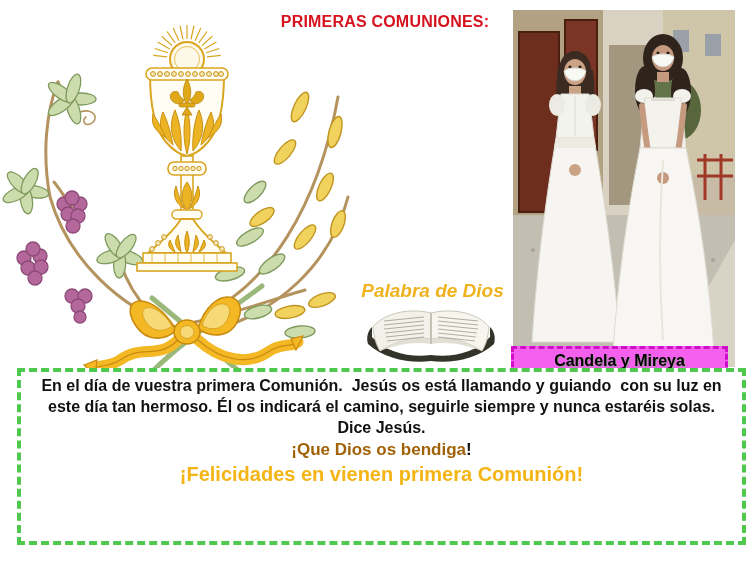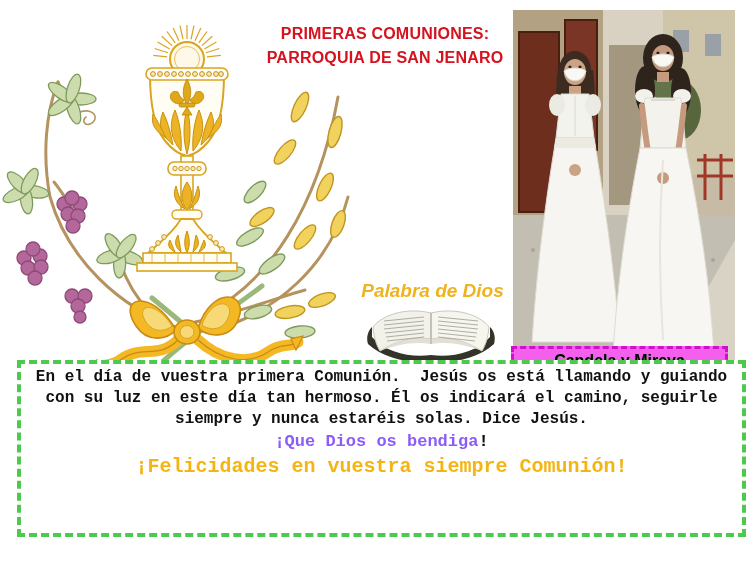--- a/index.html
+++ b/index.html
@@ -1,50 +1,49 @@
 <!DOCTYPE html>
 <html><head>
 <meta charset="utf-8">
 <style>
   html,body{margin:0;padding:0;background:#ffffff;}
   #page{position:relative;width:753px;height:576px;background:#ffffff;overflow:hidden;
         font-family:"Liberation Sans", sans-serif;}
   
-  .header{position:absolute;left:248px;top:22px;width:274px;text-align:center;
+  .header{position:absolute;left:248px;top:10px;width:274px;text-align:center;
           color:#d6121f;font-weight:bold;font-size:16px;line-height:24px;letter-spacing:.2px;}
   
   .embroidery{position:absolute;left:0px;top:12px;width:358px;height:358px;}
   
   .palabra{position:absolute;left:345px;top:280px;width:175px;text-align:center;
            color:#f0b320;font-weight:bold;font-size:19px;font-style:italic;}
   .bible{position:absolute;left:364px;top:303px;width:134px;height:68px;}
   
   .photo{position:absolute;left:513px;top:10px;width:222px;height:357px;overflow:hidden;}
   .caption{position:absolute;left:511px;top:346px;width:211px;height:23px;
            background:#f45fee;border:3px dashed #cf10c8;
            color:#000000;font-weight:bold;font-size:16px;line-height:23px;text-align:center;
            text-shadow:1px 1px 1px #9a9a9a;}
   
-  .msgbox{position:absolute;left:17px;top:360px;width:729px;height:177px;box-sizing:border-box;
-          border:4px dashed #4ec94e;background:#ffffff;padding:3px 8px 0 8px;overflow:hidden;font-family:Liberation Mono, monospace;}
+  .msgbox{position:absolute;left:17px;top:368px;width:729px;height:177px;box-sizing:border-box;
+          border:4px dashed #4ec94e;background:#ffffff;padding:3px 8px 0 8px;overflow:hidden;}
   .msgbox p{margin:0;text-align:center;color:#111111;font-weight:bold;font-size:16px;
             line-height:21px;white-space:pre-wrap;}
   .blessing{margin:0;text-align:center;font-weight:bold;font-size:17px;line-height:23px;}
-  .blessing .grn{color:#8b5cf6;}
+  .blessing .grn{color:#a16207;}
   .blessing .blk{color:#111111;}
   .congrats{margin:0;text-align:center;color:#f4b514;font-weight:bold;font-size:20px;line-height:27px;}
 </style>
 </head>
 <body>
 
 <div id="page">
 
   <div class="header">
     <div>PRIMERAS COMUNIONES:</div>
-    <div>PARROQUIA DE SAN JENARO</div>
   </div>
 
   <div class="embroidery">
     <svg width="358" height="358" viewBox="0 0 358 358">
 
       <g stroke="#b5935f" stroke-width="3" fill="none" stroke-linecap="round">
         <path d="M178 316 C120 296 68 248 50 185 C42 142 46 100 58 70"></path>
         <path d="M58 70 C62 80 66 84 70 88"></path>
         <path d="M54 170 C62 180 68 190 72 196"></path>
         <path d="M150 300 C135 285 125 265 120 250"></path>
@@ -352,16 +351,16 @@
         <path d="M150 150 C146 210 146 270 150 330" stroke="#e7e5dc" stroke-width="2" fill="none"></path>
       </g>
     </svg>
   </div>
 
   <div class="caption">Candela y Mireya</div>
 
   <div class="msgbox">
     <p>En el día de vuestra primera Comunión.  Jesús os está llamando y guiando  con su luz en este día tan hermoso. Él os indicará el camino, seguirle siempre y nunca estaréis solas. Dice Jesús.</p>
     <div class="blessing"><span class="grn">¡Que Dios os bendiga</span><span class="blk">!</span></div>
-    <div class="congrats">¡Felicidades en vuestra siempre Comunión!</div>
+    <div class="congrats">¡Felicidades en vienen primera Comunión!</div>
   </div>
 
 </div>
 
 </body></html>

